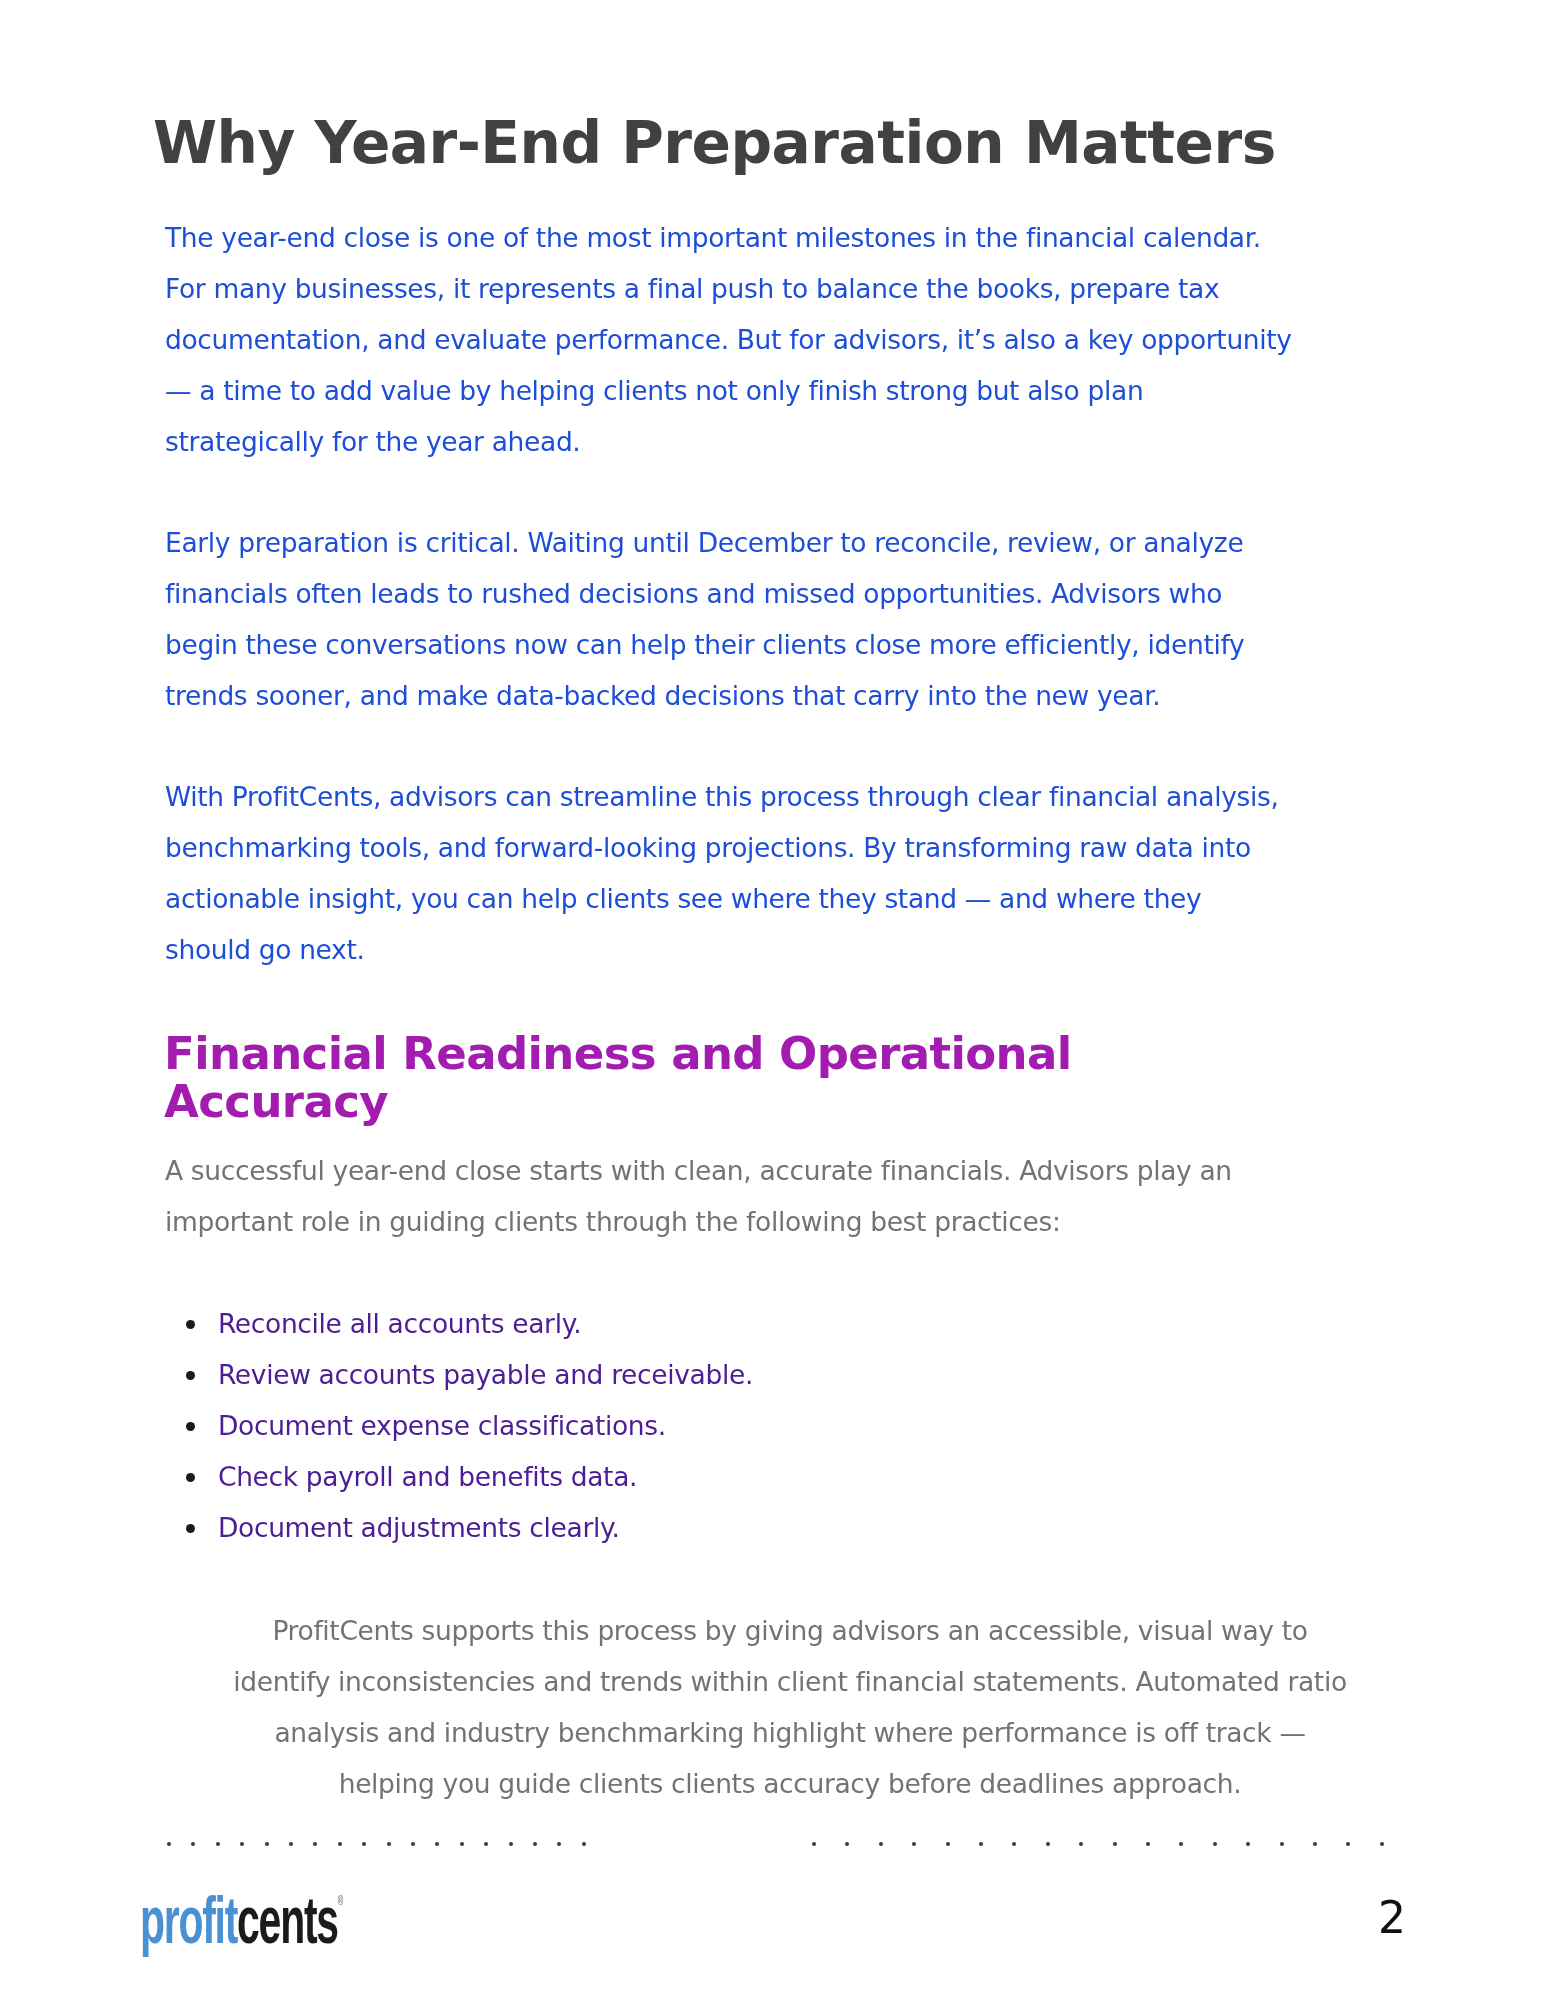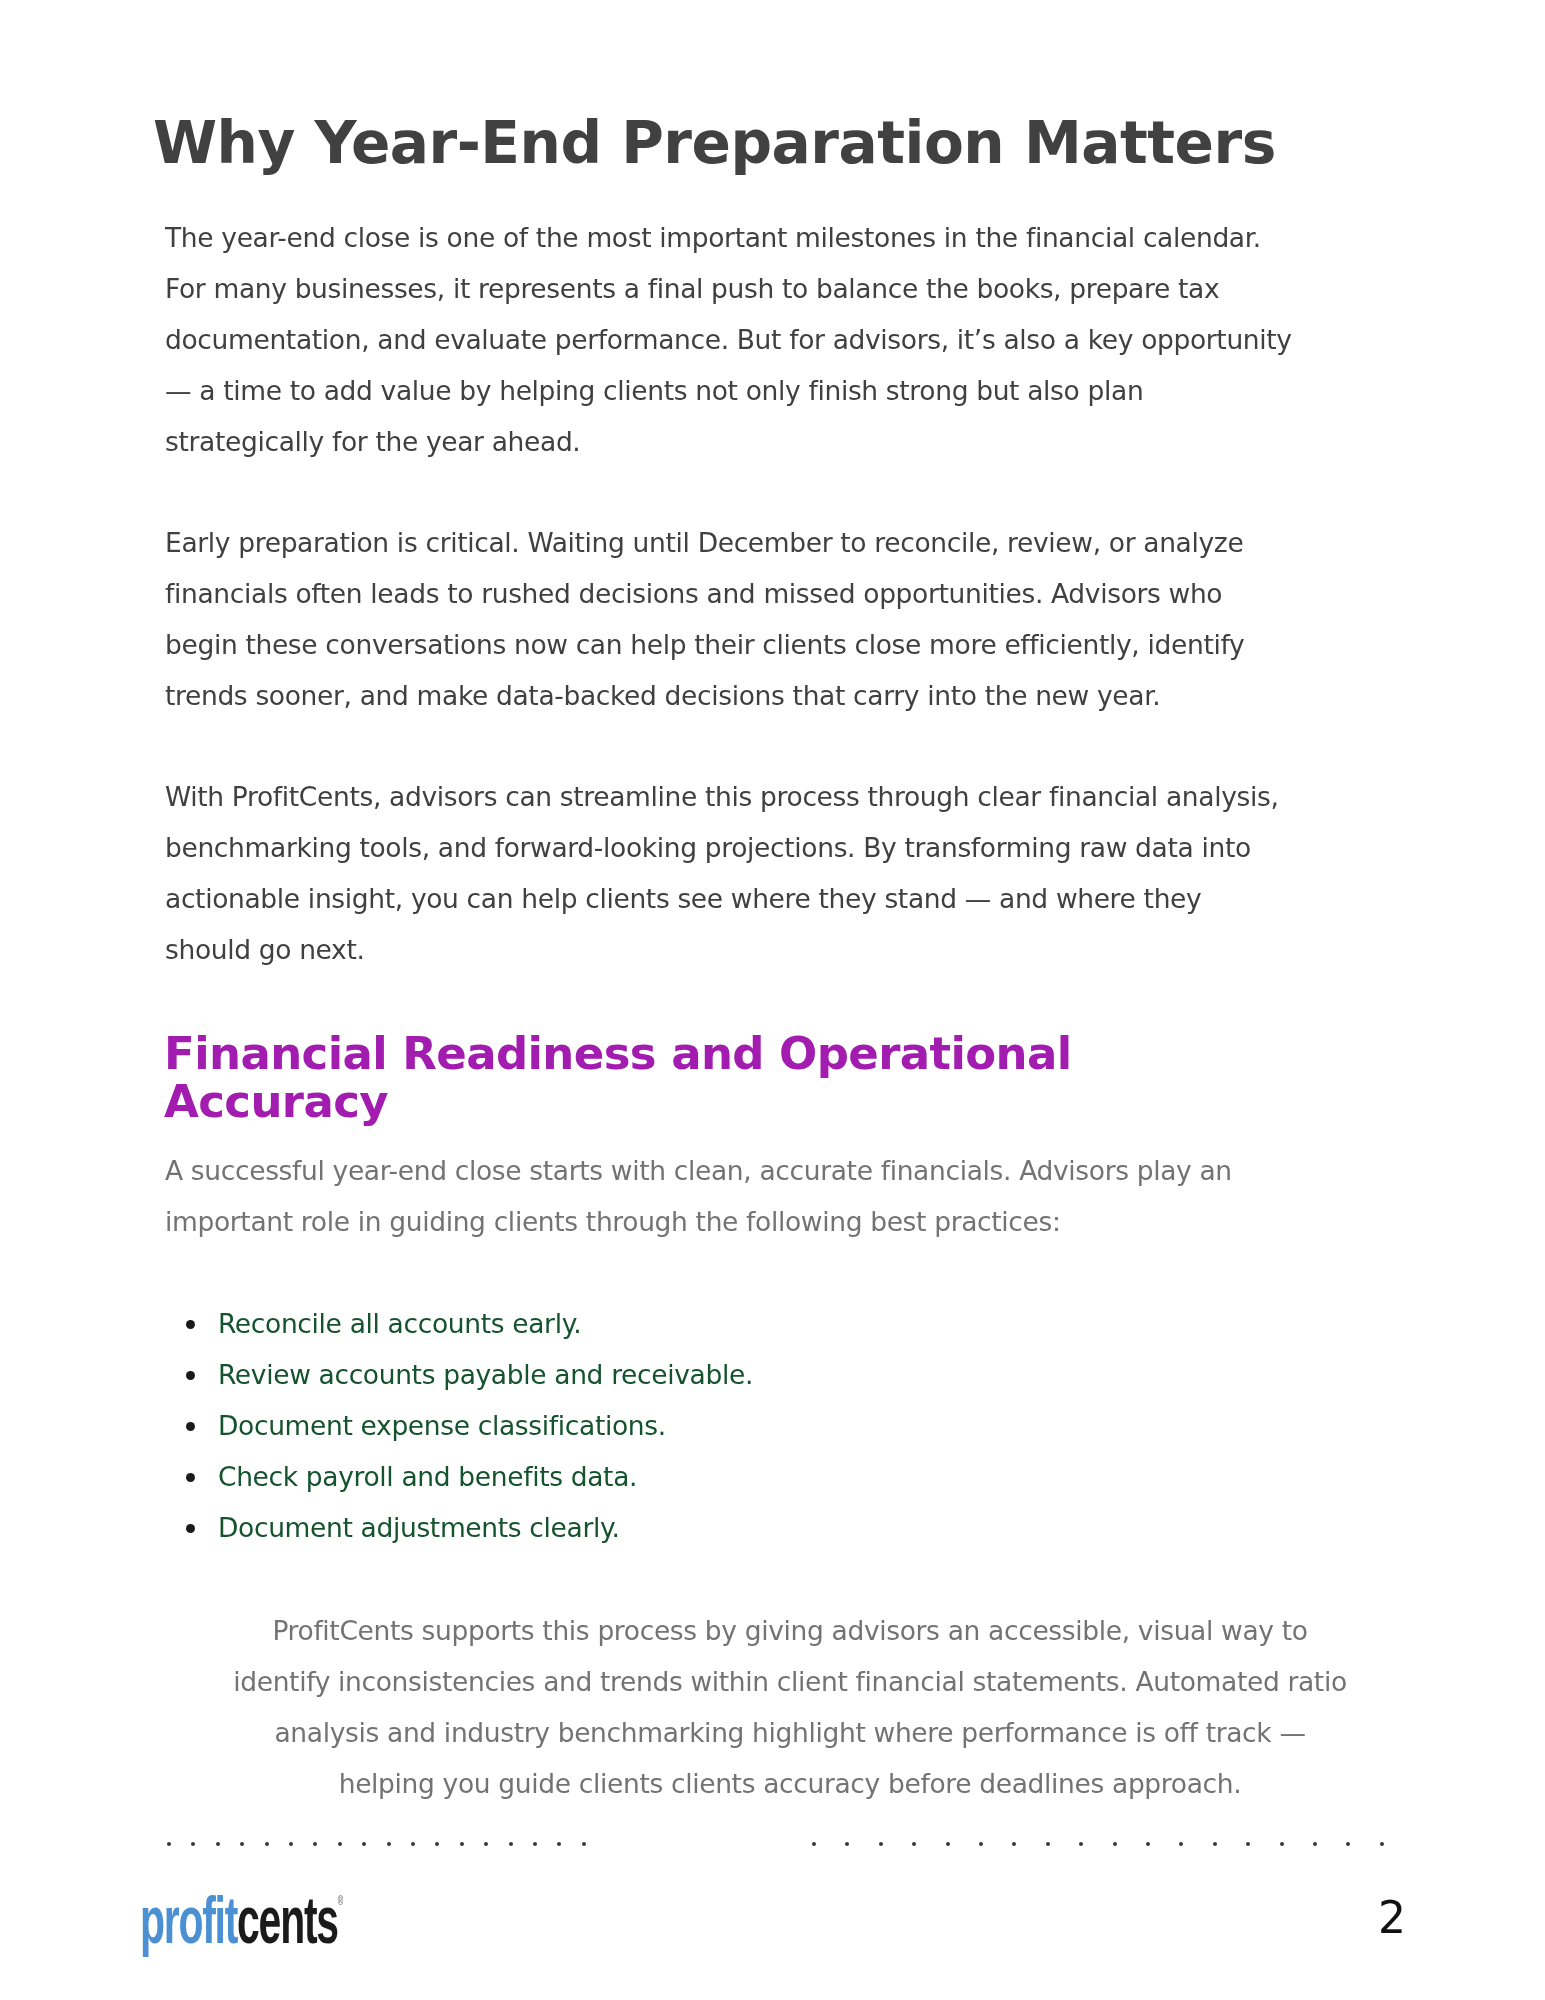--- a/index.html
+++ b/index.html
@@ -29,21 +29,21 @@
       transform-origin: left top;
     }
     .para {
       position: absolute;
       left: 165px;
       width: 1250px;
       margin: 0;
       font-family: "DejaVu Sans", sans-serif;
       font-size: 26.5px;
       line-height: 51px;
-      color: #404040;
+      color: #1d4ed8;
       letter-spacing: -0.35px;
     }
     .para .ln { display: block; white-space: nowrap; }
     #p1 { top: 212px; }
     #p2 { top: 517px; }
     #p3 { top: 771px; }
     .section-title {
       position: absolute;
       left: 164px;
       top: 1030px;
@@ -61,21 +61,21 @@
     .bullets {
       position: absolute;
       left: 165px;
       top: 1298px;
       margin: 0;
       padding: 0;
       list-style: none;
       font-family: "DejaVu Sans", sans-serif;
       font-size: 26.5px;
       line-height: 51px;
-      color: #14532d;
+      color: #4c1d95;
       letter-spacing: -0.35px;
     }
     .bullets li {
       position: relative;
       padding-left: 53px;
       white-space: nowrap;
     }
     .bullets li .dot {
       position: absolute;
       left: 21px;

